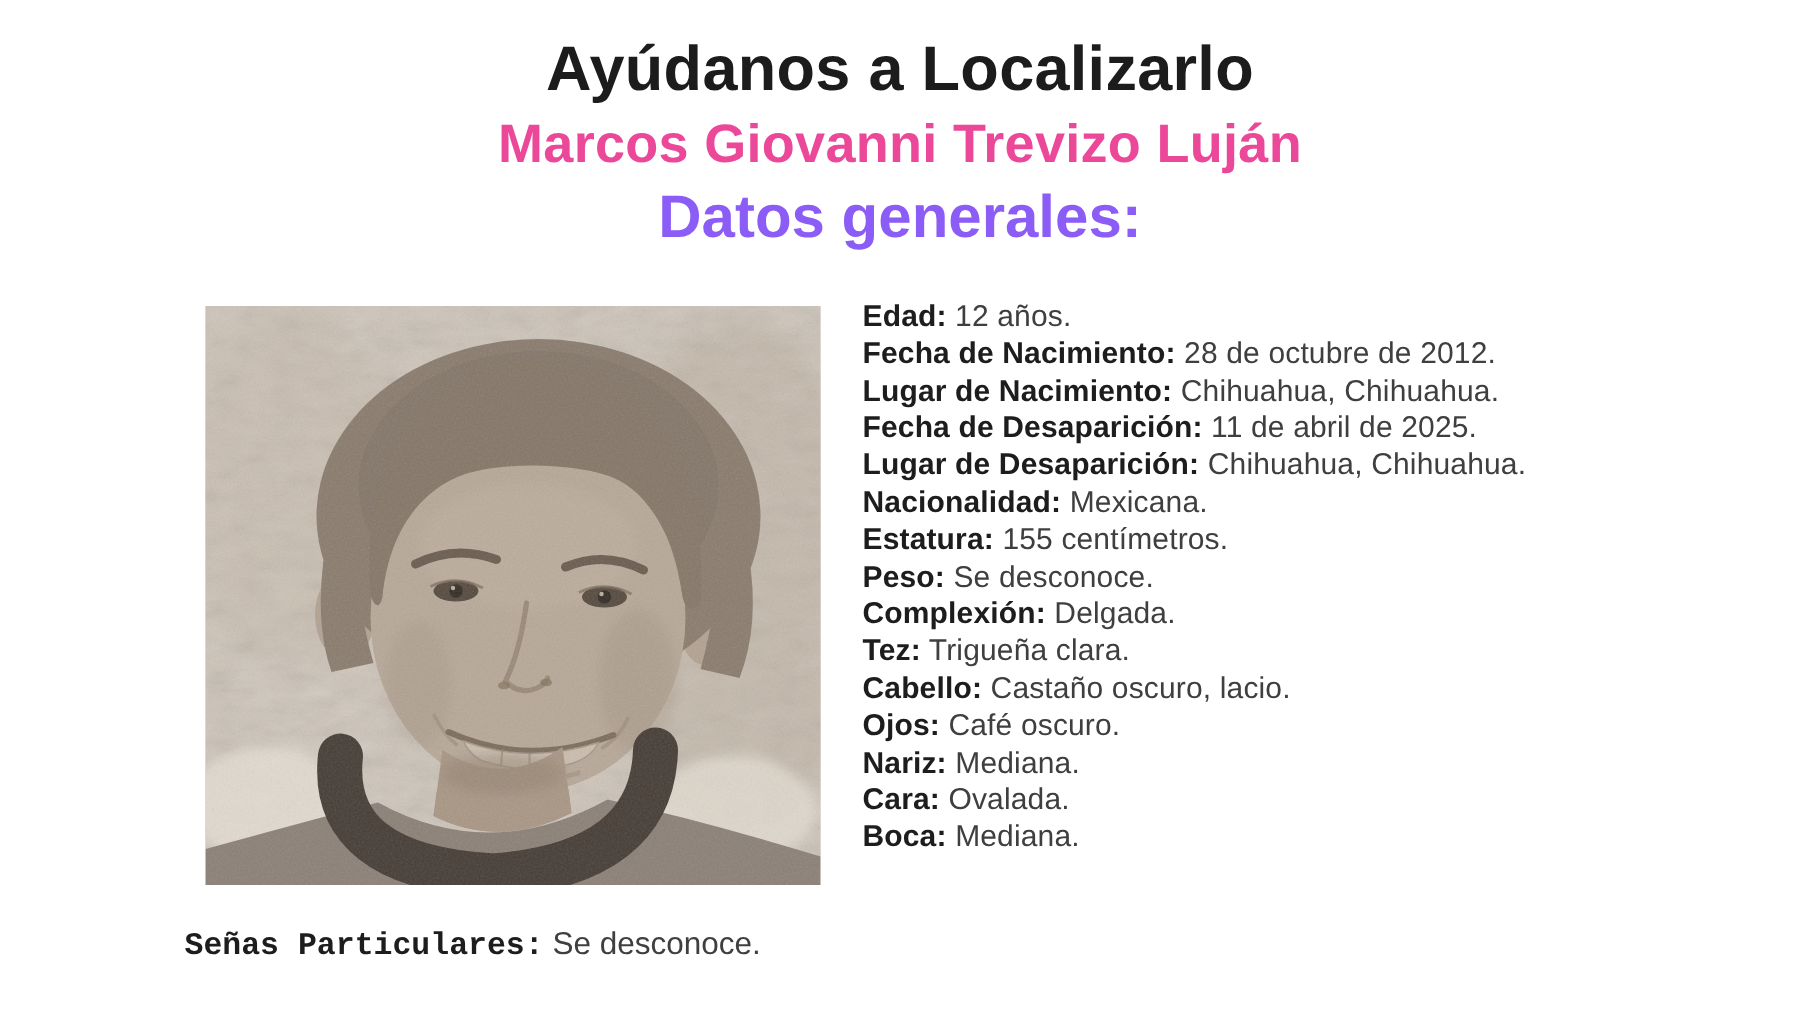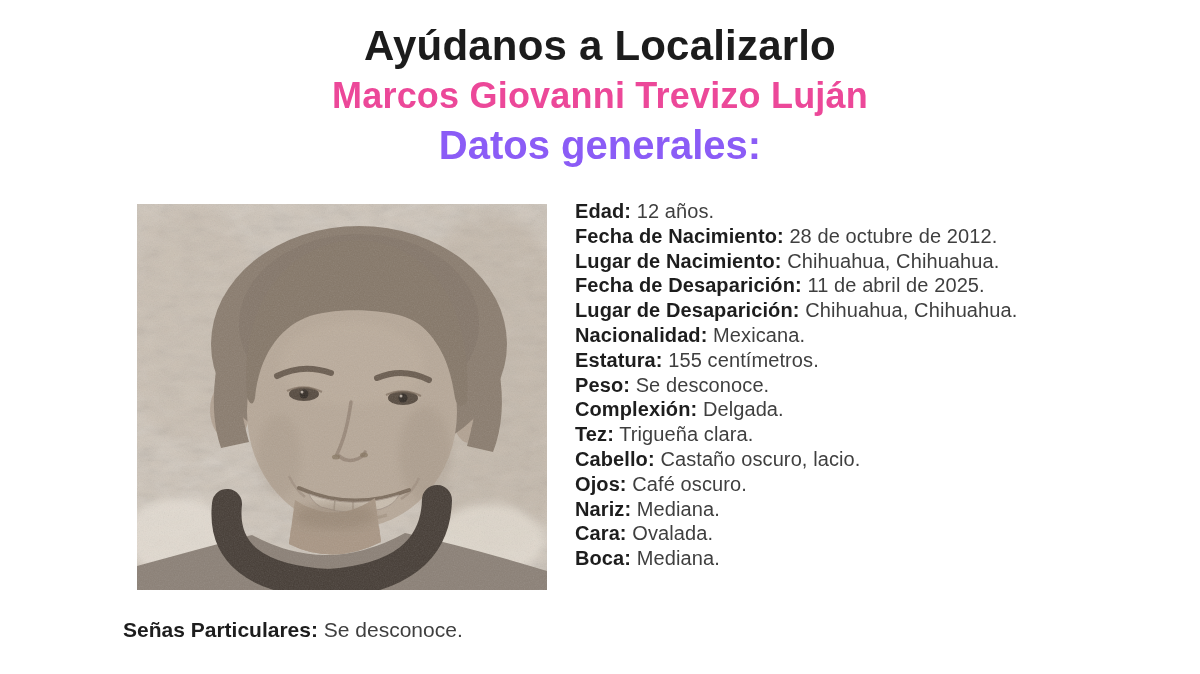--- a/index.html
+++ b/index.html
@@ -17,21 +17,21 @@
     position:absolute;left:137px;top:204px;width:410px;height:386px;
     background:#cfc5b9;
   }
   .photo svg{display:block;width:100%;height:100%;}
 
   .fields{position:absolute;left:575px;top:199px;width:520px;}
   .field-row{font-size:20px;line-height:24.8px;color:#3f3f3f;letter-spacing:0.1px;white-space:nowrap;}
   .field-label{font-weight:bold;color:#1d1d1d;}
 
   .footer-line{position:absolute;left:123px;top:617px;font-size:21px;line-height:26px;color:#3f3f3f;white-space:nowrap;}
-  .footer-line .field-label{font-weight:bold;color:#1d1d1d;}
+  .footer-line .field-label{font-weight:bold;color:#1d1d1d;font-family:Liberation Mono, monospace;}
 
   .cutoff{
     position:absolute;left:121px;top:666px;width:440px;height:11px;border-radius:3px;
     background:linear-gradient(90deg,
       rgba(105,105,105,0.30) 0%, rgba(135,130,125,0.20) 16%,
       rgba(110,110,110,0.28) 30%, rgba(140,140,140,0.14) 48%,
       rgba(120,120,120,0.22) 62%, rgba(150,150,150,0.10) 78%,
       rgba(160,160,160,0.05) 92%, rgba(170,170,170,0) 100%);
     filter:blur(1.3px);
   }

